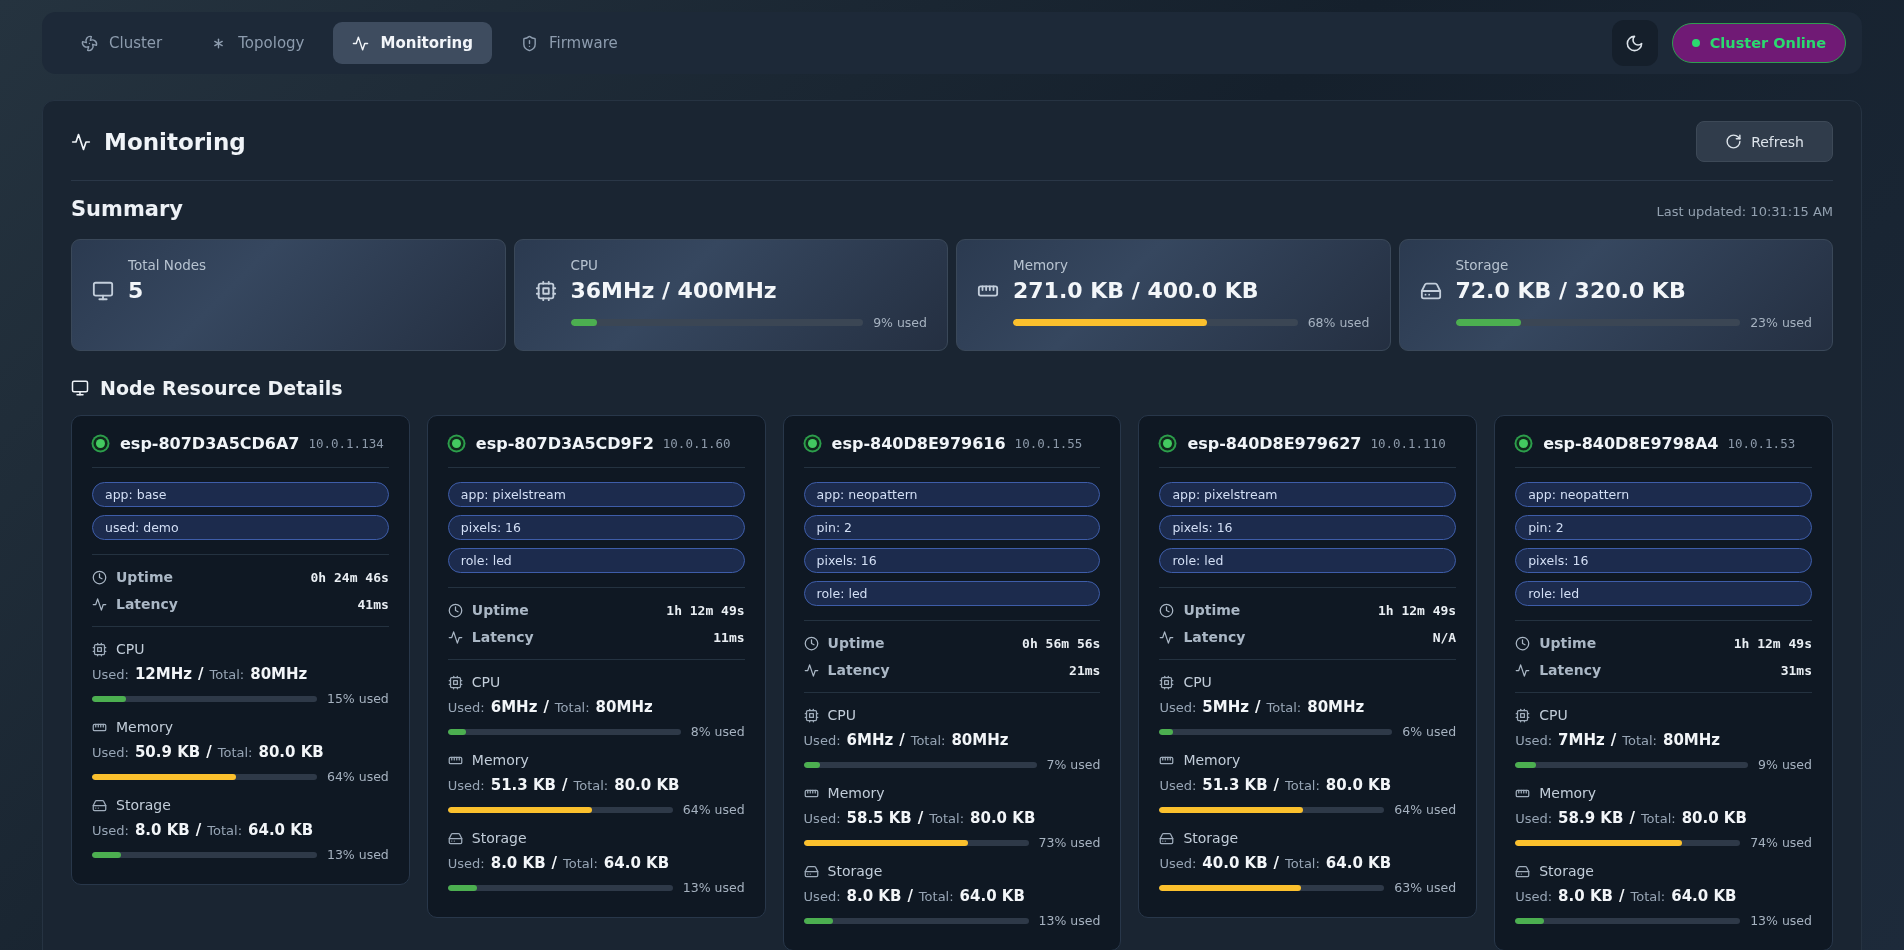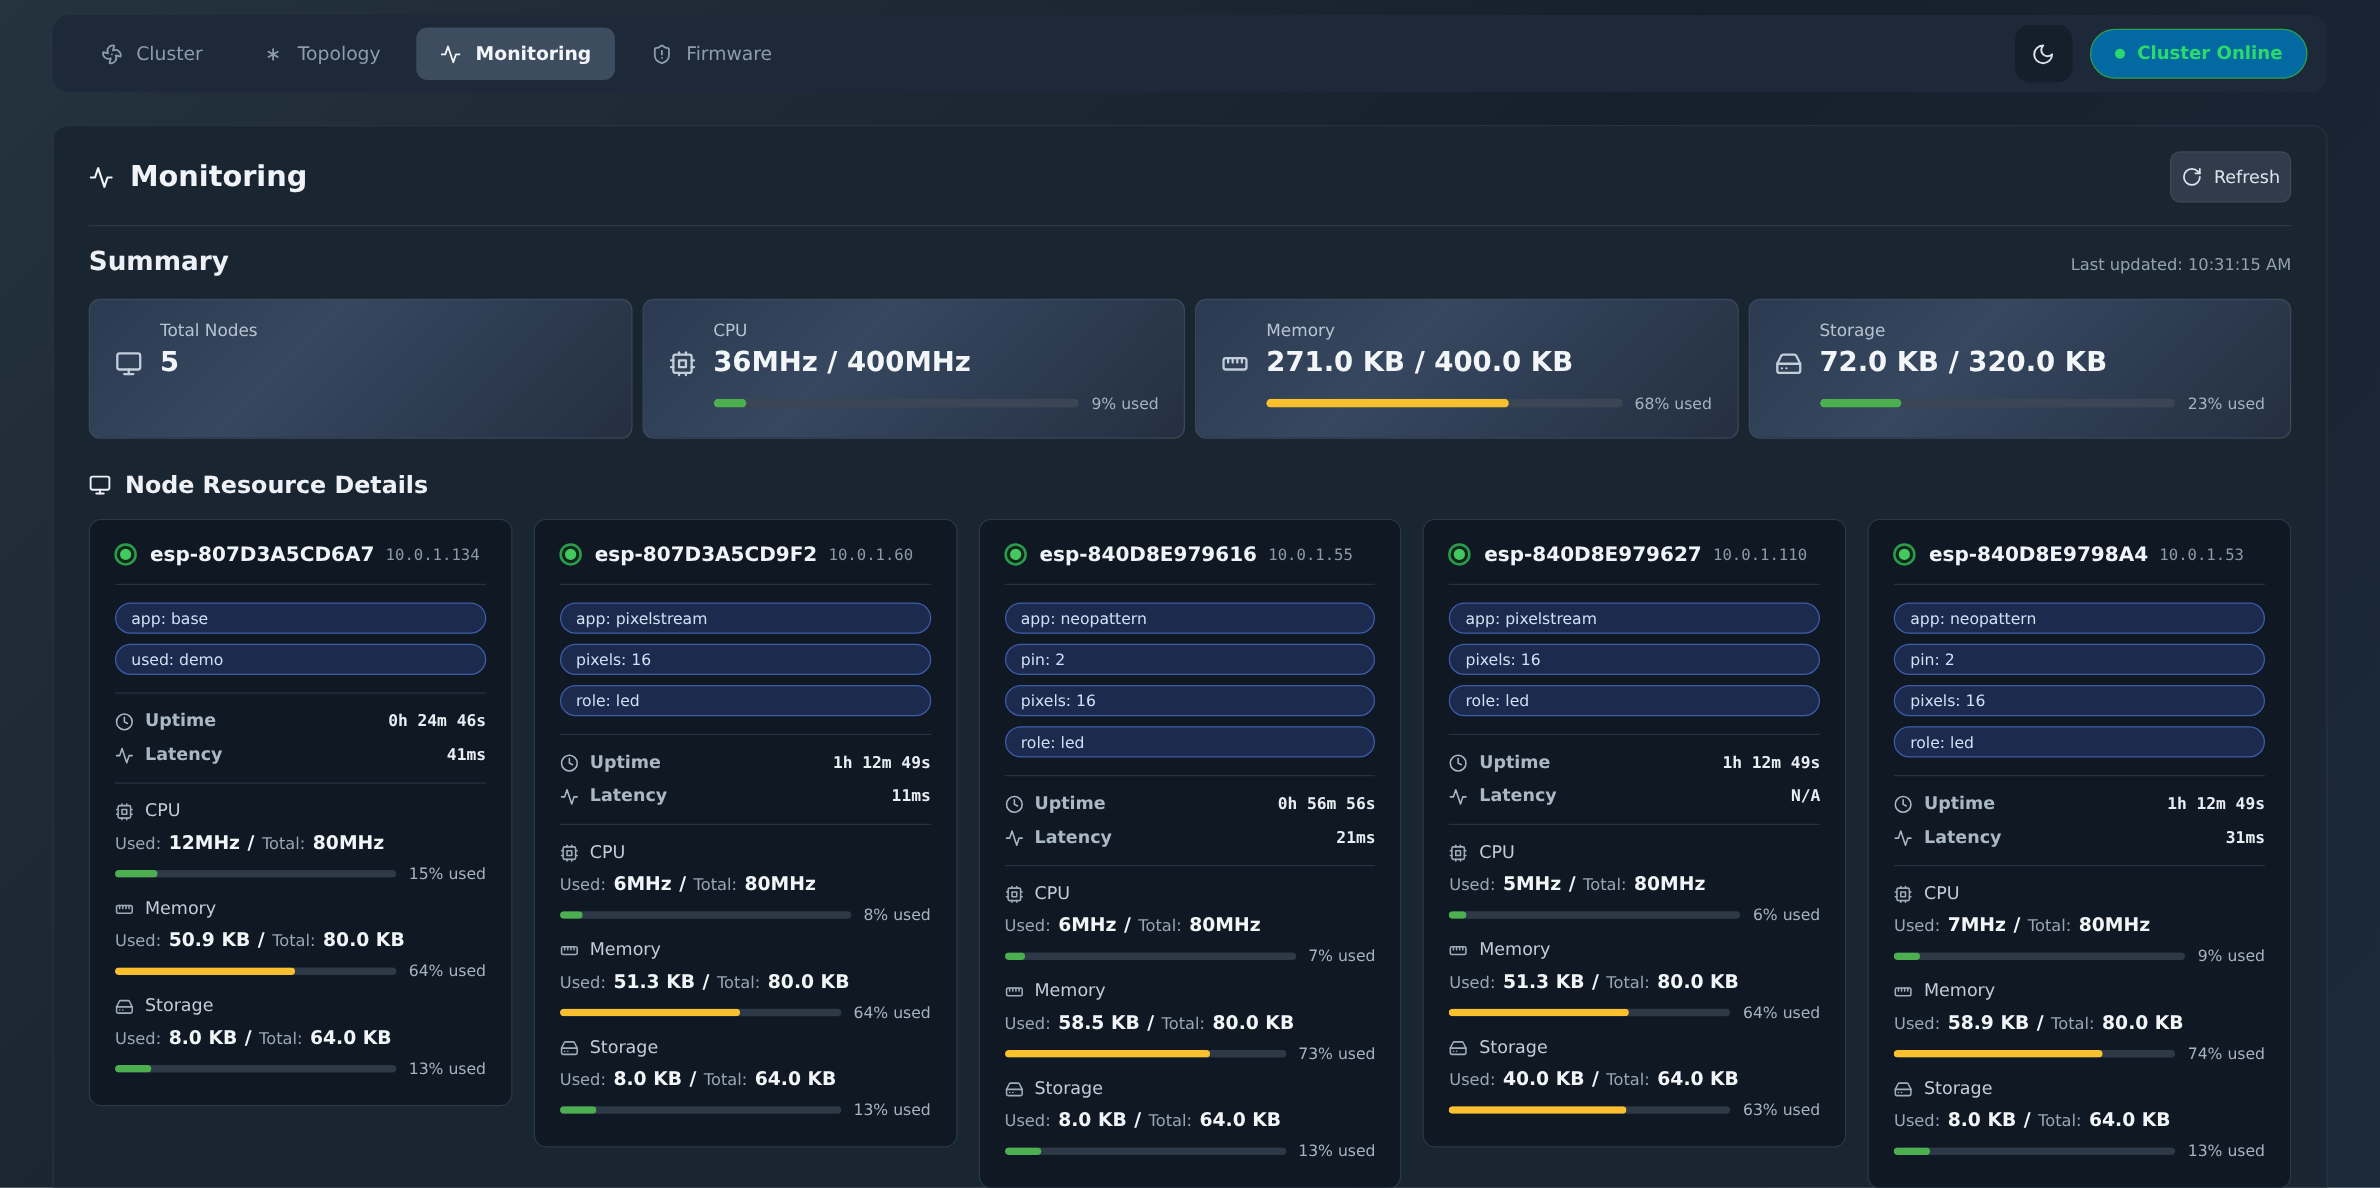--- a/index.html
+++ b/index.html
@@ -14,29 +14,29 @@
   .ic { width:17px; height:17px; fill:none; stroke:currentColor; stroke-width:2; stroke-linecap:round; stroke-linejoin:round; flex:none; }
 
   
   .topnav { background:#1d2938; border-radius:14px; height:62px; display:flex; align-items:center; justify-content:space-between; padding:0 16px 0 20px; }
   .tabs { display:flex; align-items:center; gap:10px; }
   .tab { display:flex; align-items:center; gap:11px; background:transparent; border:none; color:#8d9cae; font-family:inherit; font-size:15px; padding:12px 19px; border-radius:9px; cursor:pointer; }
   .tab.active { background:#3e4c5f; color:#f2f5f9; font-weight:bold; }
   .nav-right { display:flex; align-items:center; gap:14px; }
   .theme-btn { width:46px; height:46px; border-radius:12px; background:#151f2b; border:none; color:#dce3ea; display:flex; align-items:center; justify-content:center; cursor:pointer; }
   .theme-btn .ic { width:19px; height:19px; }
-  .status-pill { display:flex; align-items:center; gap:10px; border:1px solid #2f9e50; background:#0369a1; color:#2bd96f; font-weight:bold; font-size:14.5px; padding:11px 19px; border-radius:999px;justify-content:flex-end; }
+  .status-pill { display:flex; align-items:center; gap:10px; border:1px solid #2f9e50; background:#701a75; color:#2bd96f; font-weight:bold; font-size:14.5px; padding:11px 19px; border-radius:999px;justify-content:flex-end; }
   .sdot { width:8px; height:8px; border-radius:50%; background:#2bd96f; }
 
   
   .panel { margin-top:26px; background:#1a2532; border:1px solid #263342; border-radius:12px; padding:20px 28px 26px; }
   .panel-head { display:flex; justify-content:space-between; align-items:center; }
   .title { display:flex; align-items:center; gap:13px; font-size:23px; font-weight:bold; color:#f0f4f8; margin:4px 0; }
   .title .ic { width:20px; height:20px; }
-  .refresh-btn { display:flex; align-items:center; gap:9px; background:#303c4b; border:1px solid #3d4957; border-radius:8px; color:#dde4eb; font-size:14px; font-family:inherit; padding:11px 8px; cursor:pointer; }
+  .refresh-btn { display:flex; align-items:center; gap:9px; background:#303c4b; border:1px solid #3d4957; border-radius:8px; color:#dde4eb; font-size:14px; font-family:inherit; padding:11px 28px; cursor:pointer; }
   .divider { border:none; border-top:1px solid #2a3747; margin:18px 0 16px; }
 
   .summary-head { display:flex; justify-content:space-between; align-items:baseline; margin:4px 0 18px; }
   .summary-head h2 { margin:0; font-size:21px; font-weight:bold; color:#edf1f6; }
   .muted { color:#93a1b0; font-size:13px; }
 
   .summary-grid { display:grid; grid-template-columns:repeat(4,1fr); gap:8px; }
   .scard { background:linear-gradient(135deg,#2b3a50 0%,#36475f 38%,#242f41 100%); border:1px solid #3a4859; border-radius:9px; min-height:112px; padding:17px 20px; display:grid; grid-template-columns:36px 1fr; align-content:start; }
   .scard-label { grid-column:2; grid-row:1; color:#b7c3d0; font-size:13.5px; margin-bottom:5px; }
   .scard .ic.s { grid-column:1; grid-row:2; width:22px; height:22px; color:#c3cedb; align-self:center; }

